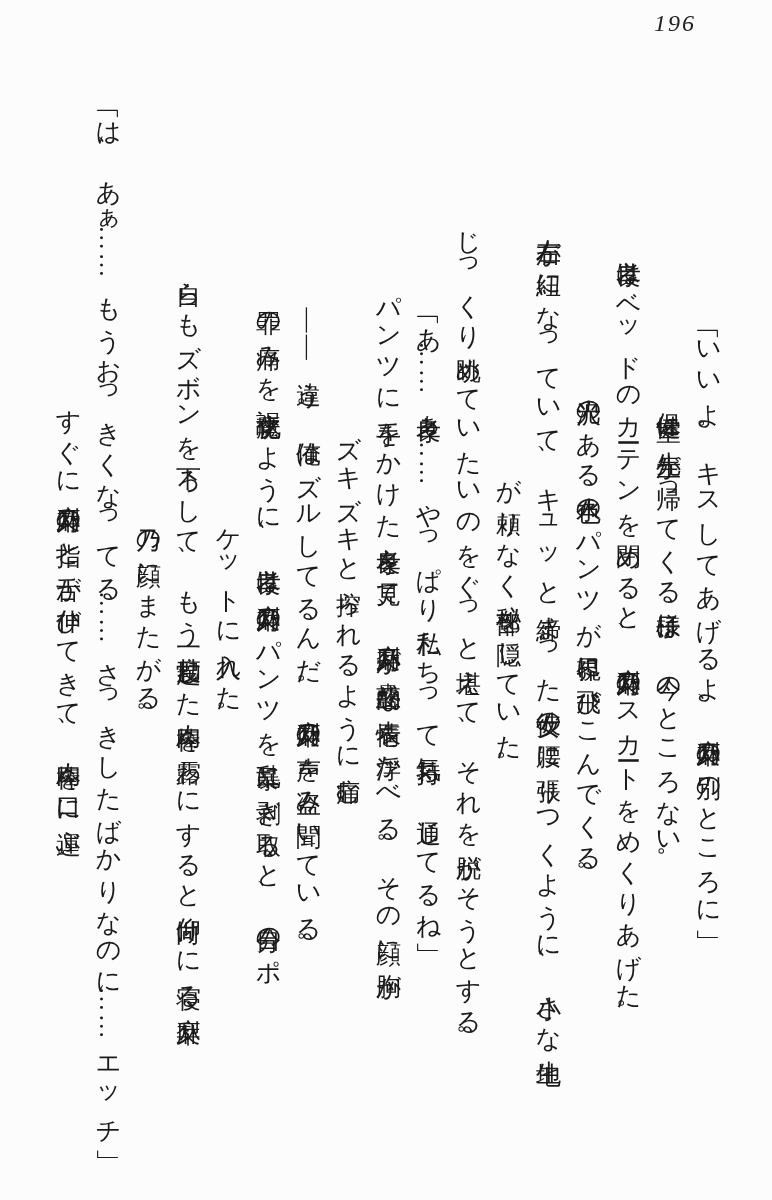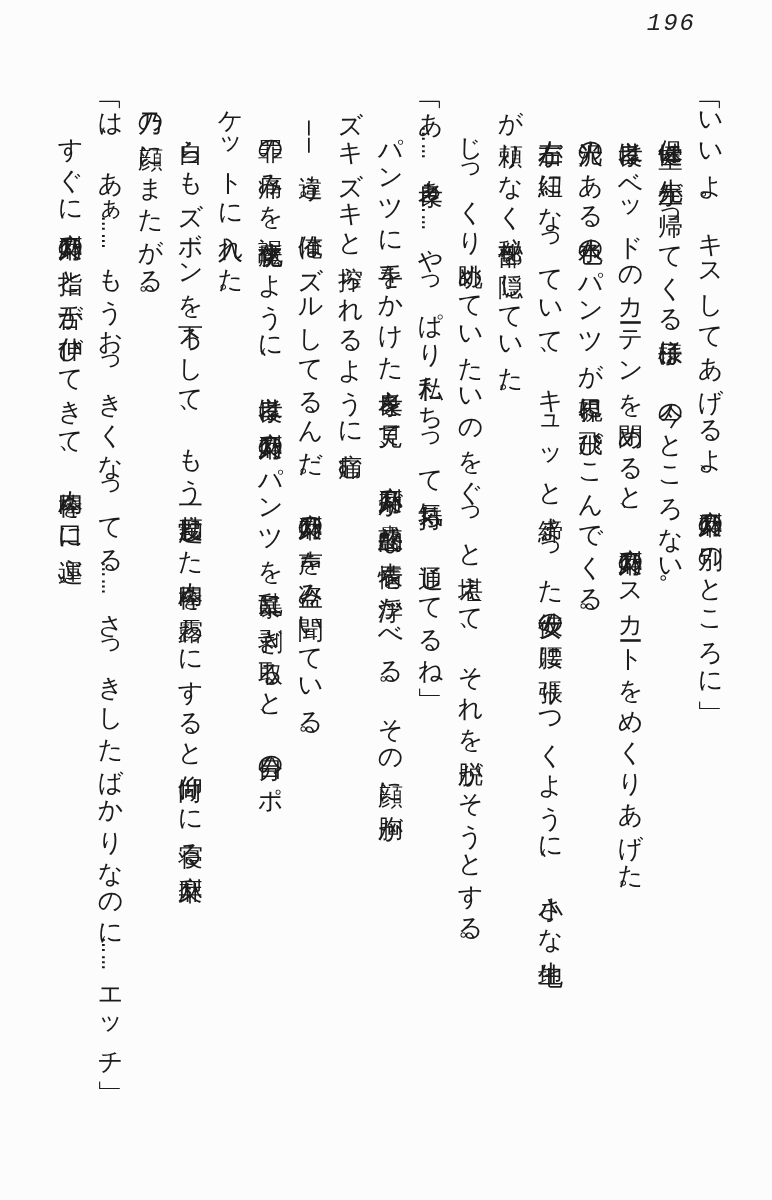--- a/index.html
+++ b/index.html
@@ -9,21 +9,22 @@
     height: 1200px;
     background: #fcfcfc;
     overflow: hidden;
   }
   .page {
     position: relative;
     width: 772px;
     height: 1200px;
     background: #fcfcfc;
     color: #1b1b1b;
-    font-family: Liberation Mono, monospace;
+    font-family: Liberation Serif, serif;
+    text-align: center;
   }
   .page-number {
     position: absolute;
     top: 10px;
     right: 76px;
     font-size: 24px;
     font-style: italic;
     letter-spacing: 2px;
     color: #222;
   }

